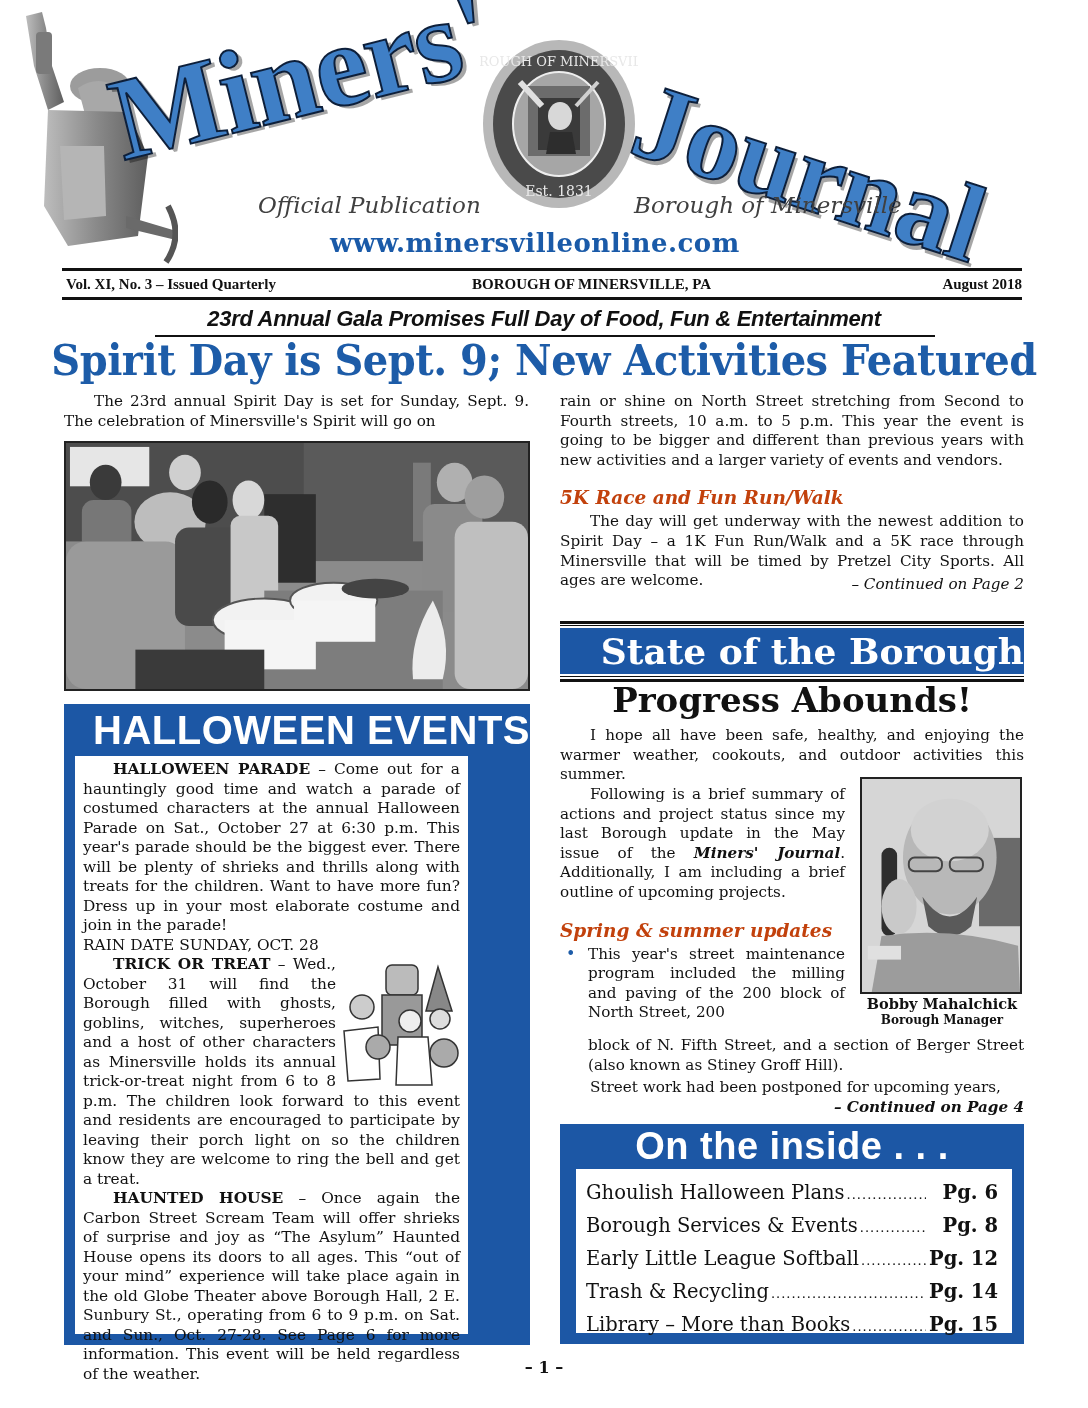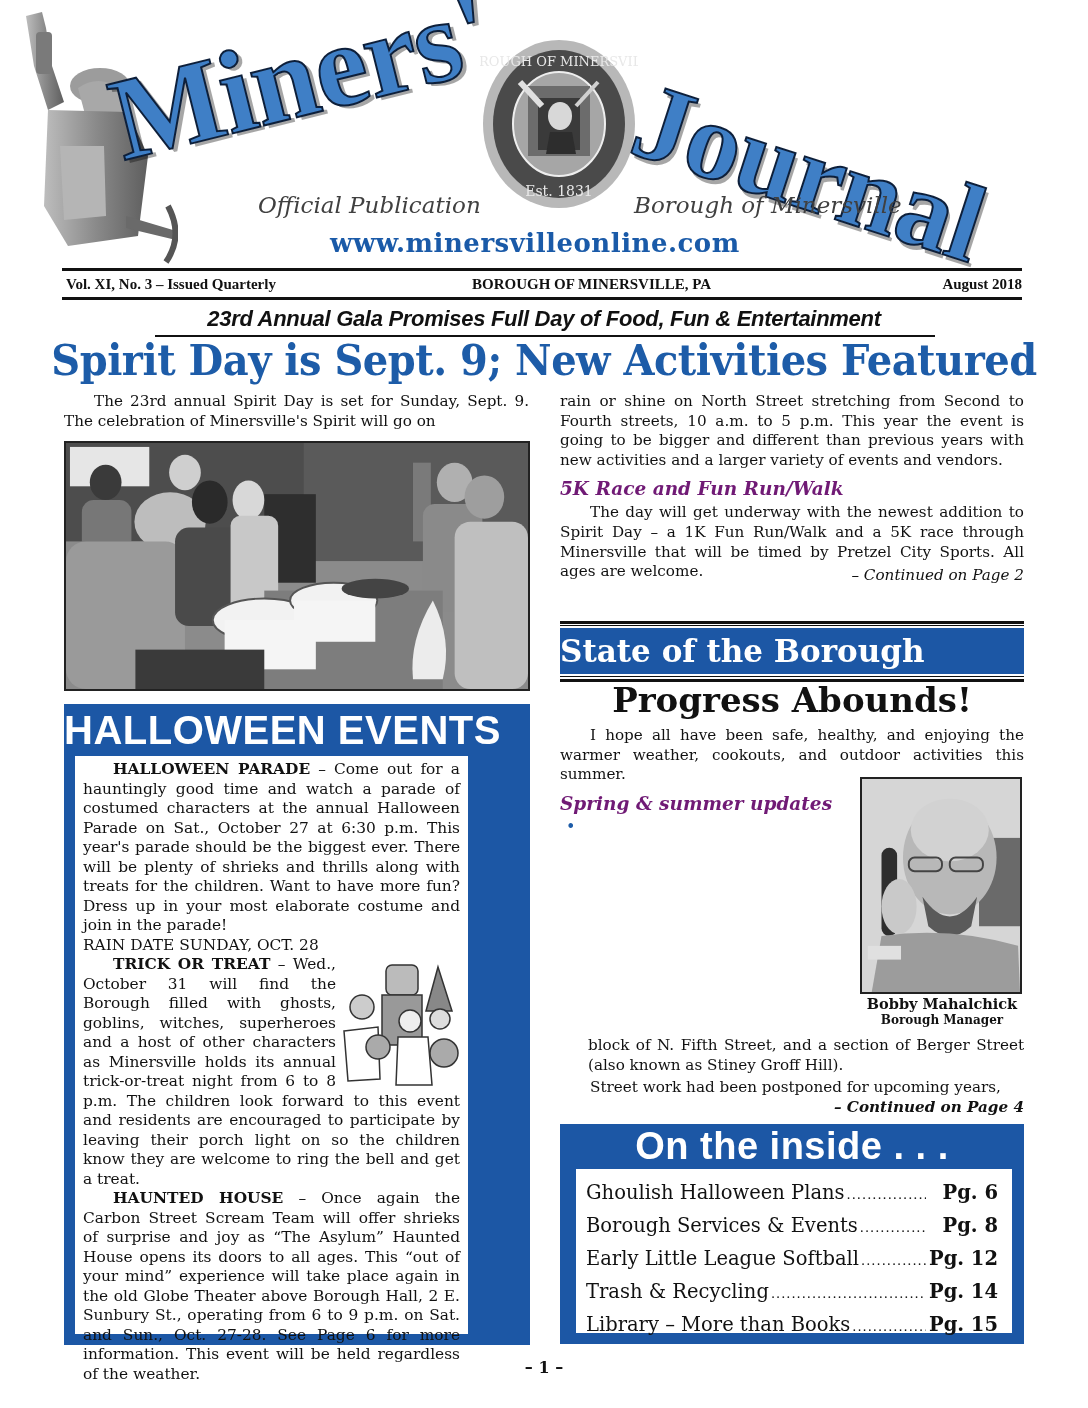--- a/index.html
+++ b/index.html
@@ -36,36 +36,36 @@
   .headline { position: absolute; left: 0; width: 1088px; top: 336px; text-align: center; font-family: "DejaVu Serif", serif; font-size: 40px; color: #1d5ca8; letter-spacing: -0.5px; transform: scaleY(1.05); }
 
   
   .body-text { font-family: "DejaVu Serif", serif; font-size: 15.2px; line-height: 19.6px; text-align: justify; color: #111; }
   .indent { text-indent: 30px; }
 
   .col-left-intro { position: absolute; left: 64px; top: 392px; width: 465px; }
   .photo-spirit { position: absolute; left: 64px; top: 441px; width: 466px; height: 250px; border: 2px solid #222; overflow: hidden; background: #9a9a9a; }
 
   .col-right-intro { position: absolute; left: 560px; top: 392px; width: 464px; }
-  .subhead { font-family: "DejaVu Serif", serif; font-style: italic; font-weight: bold; color: #701a75; font-size: 18.5px; line-height: 24px; margin: 7px 0 2px 0; }
+  .subhead { font-family: "DejaVu Serif", serif; font-style: italic; font-weight: bold; color: #c2410c; font-size: 18.5px; line-height: 24px; margin: 16px 0 2px 0; }
   .continued { font-style: italic; text-align: right; font-weight: bold; }
   .inline-cont { float: right; font-style: italic; padding-top: 4px; }
 
   
   .halloween-box { position: absolute; left: 64px; top: 704px; width: 466px; height: 641px; background: #1c57a5; }
-  .halloween-title { position: absolute; left: 0; top: 4px; width: 100%; text-align: left; font-family: "Liberation Sans", sans-serif; font-weight: bold; color: #fff; font-size: 40px; letter-spacing: 0.5px; }
+  .halloween-title { position: absolute; left: 0; top: 4px; width: 100%; text-align: right; font-family: "Liberation Sans", sans-serif; font-weight: bold; color: #fff; font-size: 40px; letter-spacing: 0.5px; }
   .halloween-inner { position: absolute; left: 11px; top: 52px; width: 393px; height: 578px; background: #fff; padding: 4px 8px 4px 8px; }
   .halloween-inner .body-text { font-size: 15.4px; line-height: 19.5px; }
   .event-name { font-weight: bold; }
   .rain-date { text-indent: 0; }
   .kids-art { float: right; width: 118px; height: 130px; margin: 6px 0 0 6px; }
 
   
   .sob-rule { position: absolute; left: 560px; width: 464px; border-top: 3px solid #111; }
-  .sob-banner { position: absolute; left: 560px; top: 628px; width: 464px; height: 46px; background: #1c57a5; color: #fff; text-align: left; font-family: "DejaVu Serif", serif; font-size: 31px; line-height: 46px; }
+  .sob-banner { position: absolute; left: 560px; top: 628px; width: 464px; height: 46px; background: #1c57a5; color: #fff; text-align: right; font-family: "DejaVu Serif", serif; font-size: 36px; line-height: 46px; }
   .sob-headline { position: absolute; left: 560px; top: 680px; width: 464px; text-align: center; font-family: "DejaVu Serif", serif; font-weight: bold; font-size: 34px; }
   .sob-body { position: absolute; left: 560px; top: 726px; width: 464px; }
   .sob-body-narrow { position: absolute; left: 560px; top: 785px; width: 285px; }
   .photo-manager { position: absolute; left: 860px; top: 777px; width: 162px; height: 217px; border: 2px solid #222; background: #cfcfcf; overflow: hidden; }
   .caption-name { position: absolute; left: 852px; top: 995px; width: 180px; text-align: center; font-family: "DejaVu Serif", serif; font-weight: bold; font-size: 14.5px; }
   .caption-title { position: absolute; left: 852px; top: 1013px; width: 180px; text-align: center; font-family: "DejaVu Serif", serif; font-weight: bold; font-size: 12px; }
   .miners-journal-ref { font-weight: bold; font-style: italic; }
   .bullet-list { list-style: none; }
   .bullet-list li { position: relative; padding-left: 28px; text-align: justify; }
   .bullet-dot { position: absolute; left: 6px; top: -1px; color: #1d5ca8; font-size: 16px; }
@@ -216,23 +216,24 @@
 <div class="sob-rule" style="top:621px;"></div>
 <div class="sob-rule" style="top:625px; border-top-width:1px;"></div>
 <h2 class="sob-banner">State of the Borough</h2>
 <div class="sob-rule" style="top:676px; border-top-width:1px;"></div>
 <div class="sob-rule" style="top:679px;"></div>
 <h2 class="sob-headline">Progress Abounds!</h2>
 
 <p class="sob-body body-text indent">I hope all have been safe, healthy, and enjoying the warmer weather, cookouts, and outdoor activities this summer.</p>
 
 <div class="sob-body-narrow">
+  <p class="body-text indent"><span>Following is a brief summary of actions and project status since my last Borough update in the May issue of the </span><span class="miners-journal-ref">Miners' Journal</span><span>. Additionally, I am including a brief outline of upcoming projects.</span></p>
   <h3 class="subhead">Spring &amp; summer updates</h3>
   <ul class="bullet-list">
-    <li class="body-text"><span class="bullet-dot">•</span></li>
+    <li class="body-text"><span class="bullet-dot">•</span><span>This year's street maintenance program included the milling and paving of the 200 block of North Street, 200</span></li>
   </ul>
 </div>
 
 <div class="photo-manager">
   <svg width="100%" height="100%" viewBox="0 0 162 217" preserveAspectRatio="none">
     <rect width="162" height="217" fill="#d6d6d6"></rect>
     <rect x="120" y="60" width="42" height="90" fill="#6a6a6a"></rect>
     <ellipse cx="90" cy="80" rx="48" ry="58" fill="#b8b8b8"></ellipse>
     <ellipse cx="90" cy="52" rx="40" ry="32" fill="#d2d2d2"></ellipse>
     <rect x="48" y="80" width="34" height="14" rx="6" fill="none" stroke="#444" stroke-width="2"></rect>

